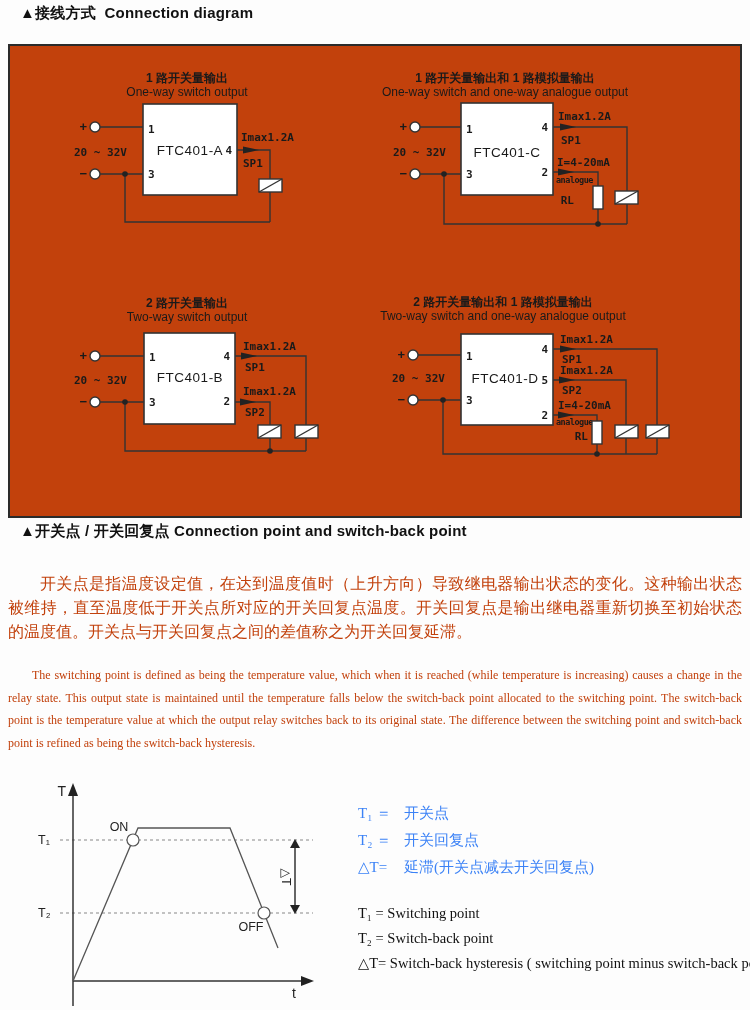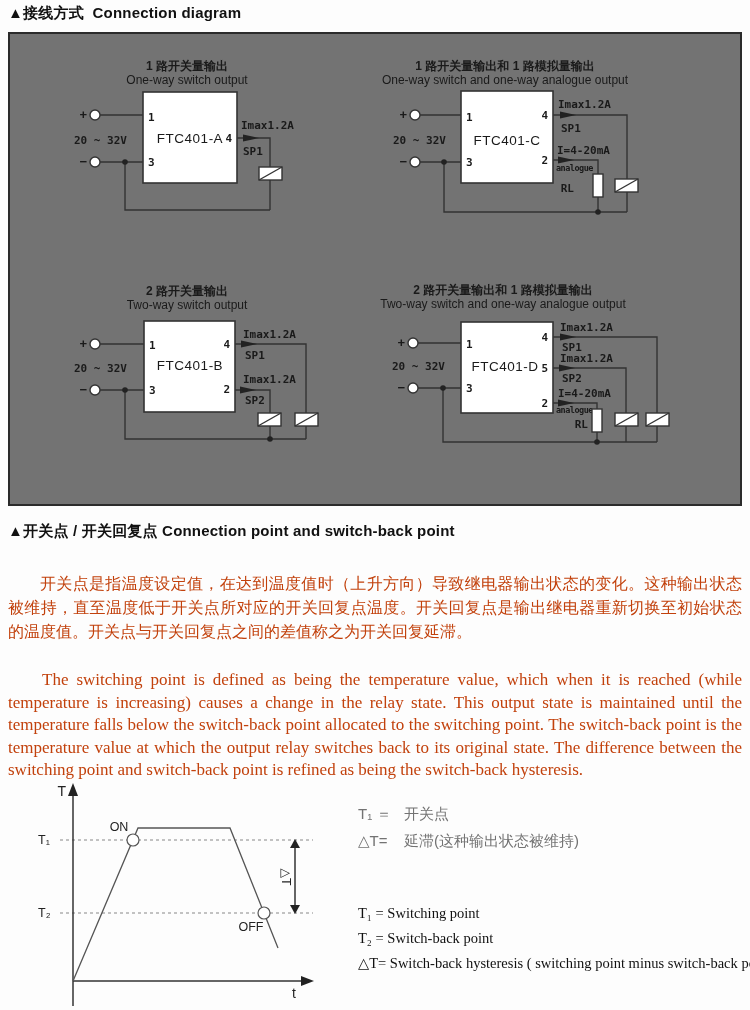--- a/index.html
+++ b/index.html
@@ -1,25 +1,25 @@
 <!DOCTYPE html>
 <html><head>
 <meta charset="utf-8">
 <style>
   html,body{margin:0;padding:0}
   body{width:750px;height:1010px;position:relative;background:#fdfdfd;
        font-family:"Liberation Sans",sans-serif;color:#1a1a1a;overflow:hidden}
 
-  .heading{position:absolute;left:8px;font-size:15px;font-weight:bold;color:#111;
+  .heading{position:absolute;left:20px;font-size:15px;font-weight:bold;color:#111;
            font-family:"Liberation Sans",sans-serif;letter-spacing:.2px;white-space:pre}
   #h-connection{top:4px}
   #h-switching{top:522px}
 
-  .panel{position:absolute;left:8px;top:32px;width:730px;height:470px;
-         border:2px solid #2b2b2b;background:#737373}
+  .panel{position:absolute;left:8px;top:44px;width:730px;height:470px;
+         border:2px solid #2b2b2b;background:#c2410c}
   .dsvg{position:absolute}
   #svg-a{left:50px;top:19px}
   #svg-c{left:370px;top:19px}
   #svg-b{left:50px;top:244px}
   #svg-d{left:370px;top:244px}
 
   .wire{stroke:#333;stroke-width:1.4;fill:none}
   .sym{stroke:#333;stroke-width:1.4;fill:#fff}
   .icbox{stroke:#333;stroke-width:1.6;fill:#fff}
   .dot{fill:#222;stroke:none}
@@ -30,33 +30,33 @@
   .t-model{font:13.5px "Liberation Sans",sans-serif;letter-spacing:.5px}
   .t-pin{font:bold 11px "DejaVu Sans Mono",monospace}
   .t-lab{font:bold 11px "DejaVu Sans Mono",monospace}
   .t-small{font:bold 8.5px "DejaVu Sans Mono",monospace;letter-spacing:-.5px}
   .t-sign{font:bold 13px "Liberation Sans",sans-serif}
   .t-volt{font:bold 11px "DejaVu Sans Mono",monospace}
 
   .para{position:absolute;left:8px;width:734px;font-family:"Liberation Serif",serif;
         text-align:justify;text-indent:2em;color:#c2410c}
   #para-zh{top:556px;font-size:16px;line-height:24px}
-  #para-en{top:652px;font-size:17px;line-height:22.5px}
+  #para-en{top:652px;font-size:12px;line-height:22.5px}
 
   #graph{position:absolute;left:30px;top:780px}
   .g-axis{stroke:#333;stroke-width:1.5;fill:none}
   .g-dash{stroke:#888;stroke-width:1.2;stroke-dasharray:3,3}
   .g-curve{stroke:#555;stroke-width:1.3;fill:none}
   .g-circle{stroke:#555;stroke-width:1.2;fill:#fff}
   .g-arrow{fill:#222;stroke:none}
   .g-text{font:12.5px "Liberation Sans",sans-serif;fill:#222}
   .g-big{font:14px "Liberation Sans",sans-serif;fill:#222}
 
-  .legend-zh{position:absolute;left:358px;top:800px;font-family:Liberation Sans, sans-serif;
-             font-size:15px;color:#737373}
+  .legend-zh{position:absolute;left:358px;top:800px;font-family:Liberation Serif, serif;
+             font-size:15px;color:#3b82f6}
   .legend-zh .row{height:27px;line-height:27px;white-space:pre}
   .leg-lhs{display:inline-block;min-width:46px}
   .legend-en{position:absolute;left:358px;top:901px;font-family:"Liberation Serif",serif;
              font-size:14.5px;color:#111}
   .legend-en .row{height:25px;line-height:25px;white-space:pre}
 </style>
 </head>
 <body>
 
 <div id="h-connection" class="heading">▲接线方式  Connection diagram</div>
@@ -209,20 +209,21 @@
   <text class="g-big" x="262" y="218">t</text>
   <text class="g-text" x="8" y="64">T₁</text>
   <text class="g-text" x="8" y="137">T₂</text>
   <text class="g-text" x="89" y="51" text-anchor="middle">ON</text>
   <text class="g-text" x="221" y="151" text-anchor="middle">OFF</text>
   <text class="g-text" transform="rotate(90 252 97)" x="252" y="97" text-anchor="middle">△T</text>
 </svg>
 
 <div class="legend-zh">
   <div class="row"><span class="leg-lhs">T₁ ＝</span><span>开关点</span></div>
-  <div class="row"><span class="leg-lhs">△T=</span><span>延滞(这种输出状态被维持)</span></div>
+  <div class="row"><span class="leg-lhs">T₂ ＝</span><span>开关回复点</span></div>
+  <div class="row"><span class="leg-lhs">△T=</span><span>延滞(开关点减去开关回复点)</span></div>
 </div>
 
 <div class="legend-en">
   <div class="row">T₁ = Switching point</div>
   <div class="row">T₂ = Switch-back point</div>
   <div class="row">△T= Switch-back hysteresis ( switching point minus switch-back point)</div>
 </div>
 
 </body></html>

